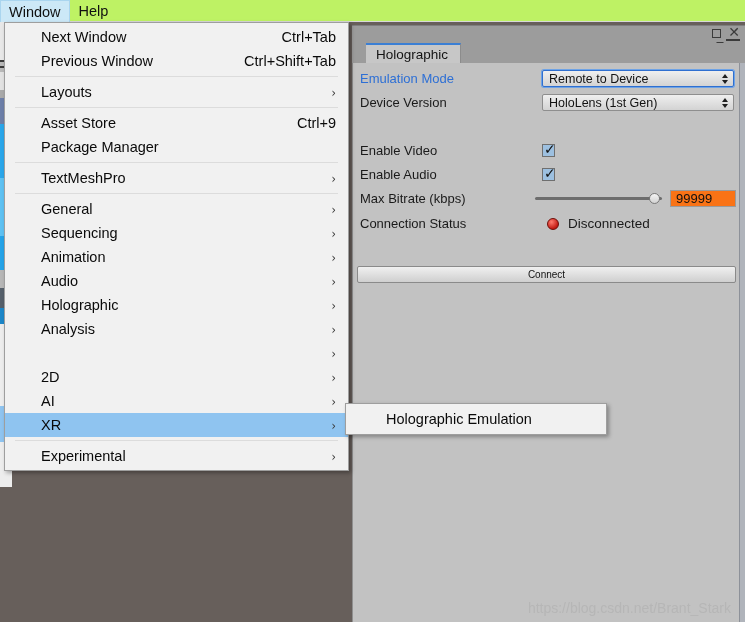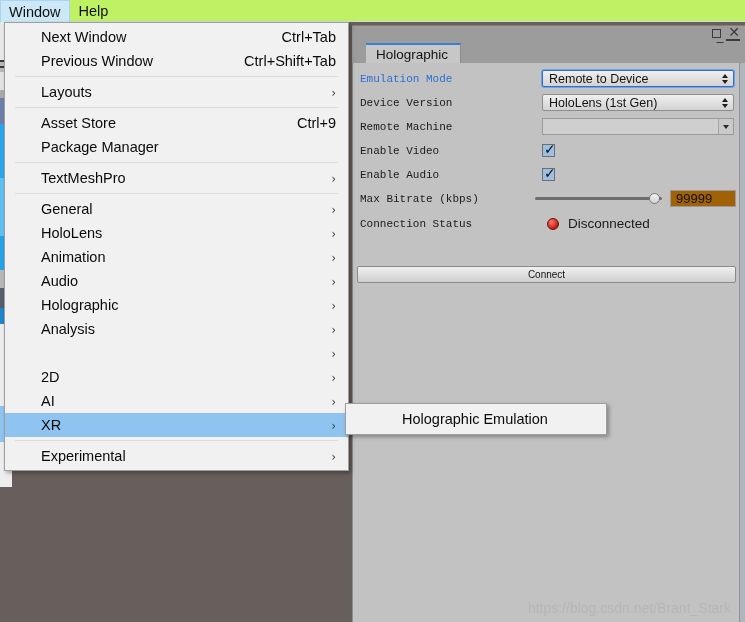--- a/index.html
+++ b/index.html
@@ -104,21 +104,21 @@
   .submenu {
     position: absolute;
     left: 345px; top: 420px;
     width: 262px;
     background: #f1f1f1;
     border: 1px solid #9e9e9e;
     box-shadow: 2px 2px 4px rgba(0,0,0,0.32);
     padding: 3px 0;
     z-index: 70;
   }
-  .submenu .menu-row { padding-left: 56px; text-align: center; }
+  .submenu .menu-row { padding-left: 40px; text-align: center; }
 
   
   .editor-window {
     position: absolute;
     left: 352px; top: 25px;
     width: 393px; height: 597px;
     background: #c2c2c2;
     z-index: 10;
   }
   .ew-topbar {
@@ -196,24 +196,23 @@
     position: absolute;
     left: 0;
     width: 100%;
     height: 21px;
     display: flex;
     align-items: center;
   }
   .insp-label {
     position: absolute;
     left: 7px;
-    font-size: 11px;
+    font-size: 13px;
     color: #1a1a1a;
     white-space: nowrap;
-    font-family: Liberation Mono, monospace;
   }
   .insp-label.link { color: #2d6fd5; }
 
   .field-col { position: absolute; left: 189px; }
 
   .dropdown-field {
     position: relative;
     width: 192px; height: 17px;
     background: linear-gradient(#efefef, #d3d3d3);
     border: 1px solid #8e8e8e;
@@ -311,21 +310,21 @@
     left: 114px; top: 3px;
     width: 11px; height: 11px;
     border-radius: 50%;
     background: linear-gradient(#f4f4f4, #d2d2d2);
     border: 1px solid #7a7a7a;
   }
   .num-field {
     position: absolute;
     left: 135px; top: 0;
     width: 66px; height: 17px;
-    background: #a16207;
+    background: #f97316;
     border: 1px solid #9a9a9a;
     font-size: 13px;
     color: #101010;
     display: flex;
     align-items: center;
     padding-left: 5px;
   }
 
   .status-dot {
     width: 12px; height: 12px;
@@ -442,31 +441,20 @@
           <div class="dropdown-field">
             <span>HoloLens (1st Gen)</span>
             <span class="dd-updown">
               <i class="up"></i>
                 <i class="dn"></i>
             </span>
           </div>
         </div>
       </div>
 
-      <div class="insp-row" style="top:53px;">
-        <span class="insp-label">Remote Machine</span>
-        <div class="field-col">
-          <div class="combo-field">
-            <span></span>
-            <span class="combo-arrow">
-              <i class="dn"></i>
-            </span>
-          </div>
-        </div>
-      </div>
 
       <div class="insp-row" style="top:77px;">
         <span class="insp-label">Enable Video</span>
         <div class="field-col">
           <div class="checkbox">
             <span class="tick">✓</span>
           </div>
         </div>
       </div>
 
@@ -550,21 +538,21 @@
         <span class="m-spacer"></span>
         <span class="m-arrow">›</span>
       </div>
       <div class="menu-sep"></div>
       <div class="menu-row">
         <span class="m-label">General</span>
         <span class="m-spacer"></span>
         <span class="m-arrow">›</span>
       </div>
       <div class="menu-row">
-        <span class="m-label">HoloLens</span>
+        <span class="m-label">Sequencing</span>
         <span class="m-spacer"></span>
         <span class="m-arrow">›</span>
       </div>
       <div class="menu-row">
         <span class="m-label">Animation</span>
         <span class="m-spacer"></span>
         <span class="m-arrow">›</span>
       </div>
       <div class="menu-row">
         <span class="m-label">Audio</span>

